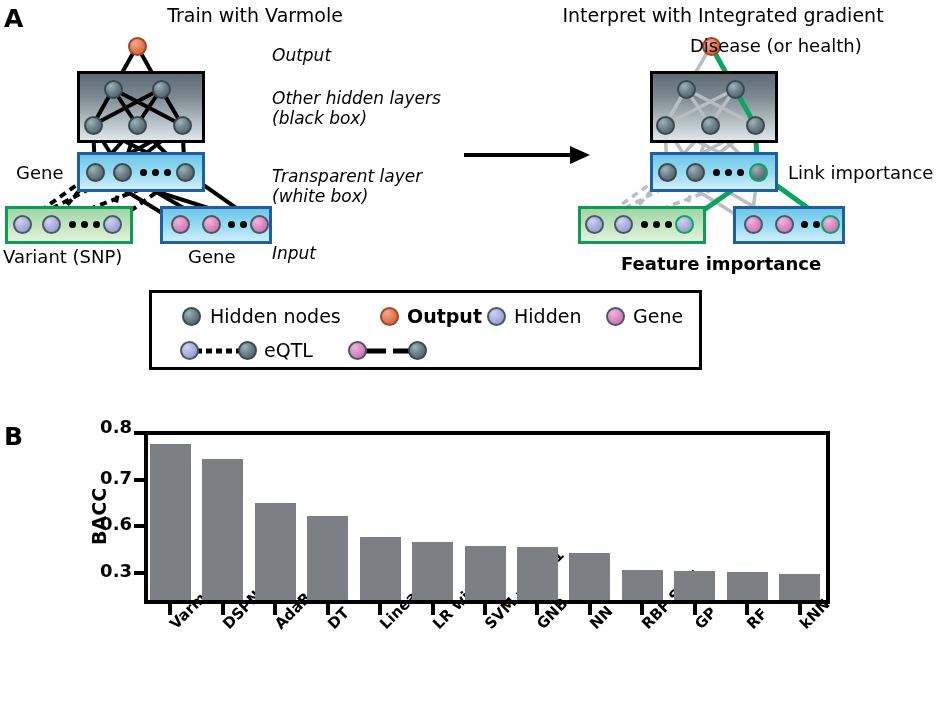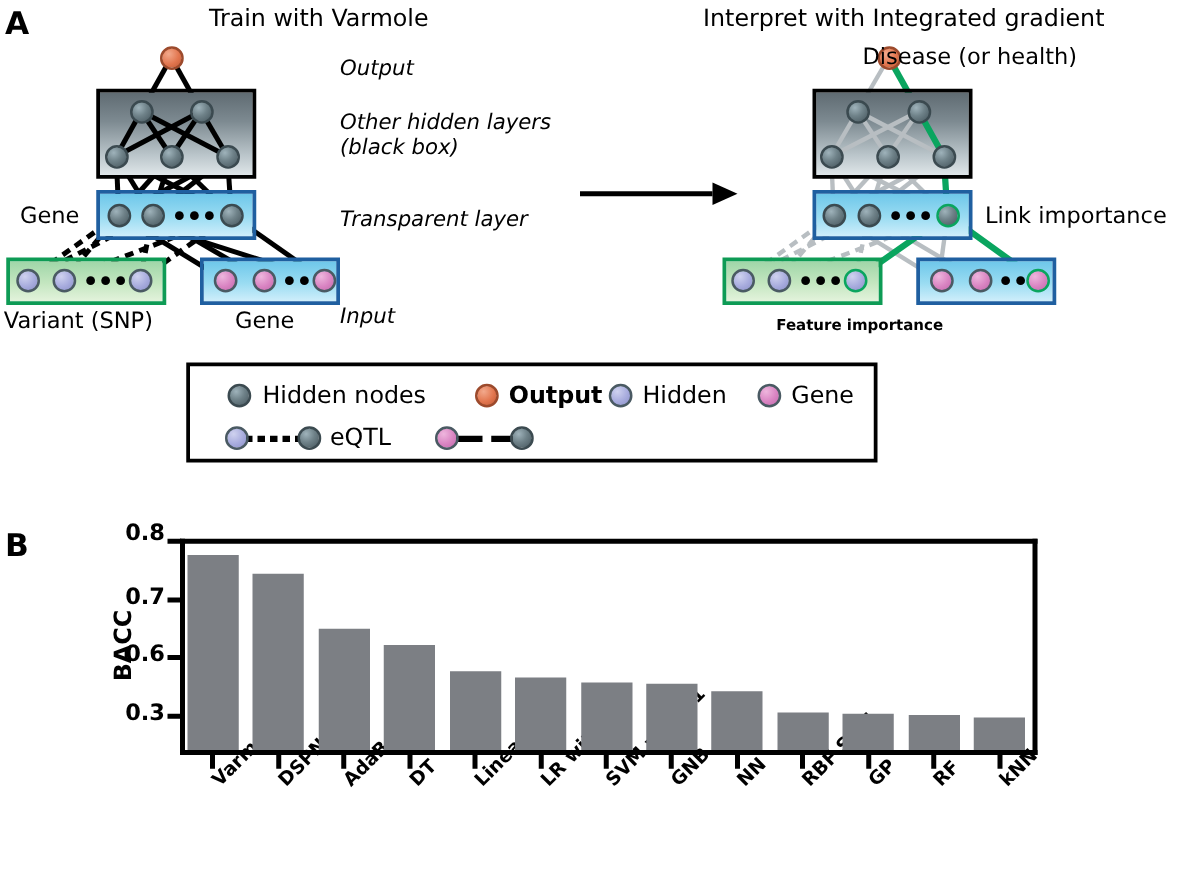--- a/index.html
+++ b/index.html
@@ -9,21 +9,21 @@
 
   
   .panel-letter{font-weight:bold;font-size:25px;line-height:1;}
 
   
   .diagram-title{font-weight:normal;font-size:19px;white-space:nowrap;text-align:center;}
 
   
   .annot{font-style:italic;font-size:17px;line-height:20px;white-space:nowrap;}
   .plain-label{font-size:18px;white-space:nowrap;}
-  .bold-label{font-size:12px;font-weight:bold;white-space:nowrap;}
+  .bold-label{font-size:18px;font-weight:bold;white-space:nowrap;}
 
   
   .box{box-sizing:border-box;}
   .box-black{border:3px solid #000;
       background:linear-gradient(to bottom,#5f6b72 0%,#7d8a91 35%,#b9c4c9 75%,#dfe6e9 100%);}
   .box-blue{border:3px solid #1f5fa0;
       background:linear-gradient(to bottom,#6ec7ea 0%,#9adcf2 55%,#cfeefb 100%);}
   .box-green{border:3px solid #0e9b55;
       background:linear-gradient(to bottom,#9fd6a8 0%,#c4e6c0 55%,#e3f3dc 100%);}
   .box-legend{border:3px solid #000;background:#fff;}
@@ -69,20 +69,21 @@
 <div class="abs diagram-title" style="left:130px;top:4px;width:250px;">Train with Varmole</div>
 <div class="abs diagram-title" style="left:508px;top:4px;width:430px;">Interpret with Integrated gradient</div>
 
 <div class="abs annot" style="left:272px;top:45px;">Output</div>
 <div class="abs annot" style="left:272px;top:88px;">
   <div>Other hidden layers</div>
   <div>(black box)</div>
 </div>
 <div class="abs annot" style="left:272px;top:166px;">
   <div>Transparent layer</div>
+  <div>(white box)</div>
 </div>
 <div class="abs annot" style="left:272px;top:243px;">Input</div>
 
 <svg class="edges" width="949" height="707" style="z-index:1;">
   <g stroke="#000" stroke-width="4" fill="none">
 
     <line x1="137" y1="46" x2="113" y2="89"></line>
     <line x1="137" y1="46" x2="161" y2="89"></line>
 
     <line x1="113" y1="89" x2="93" y2="125"></line>

